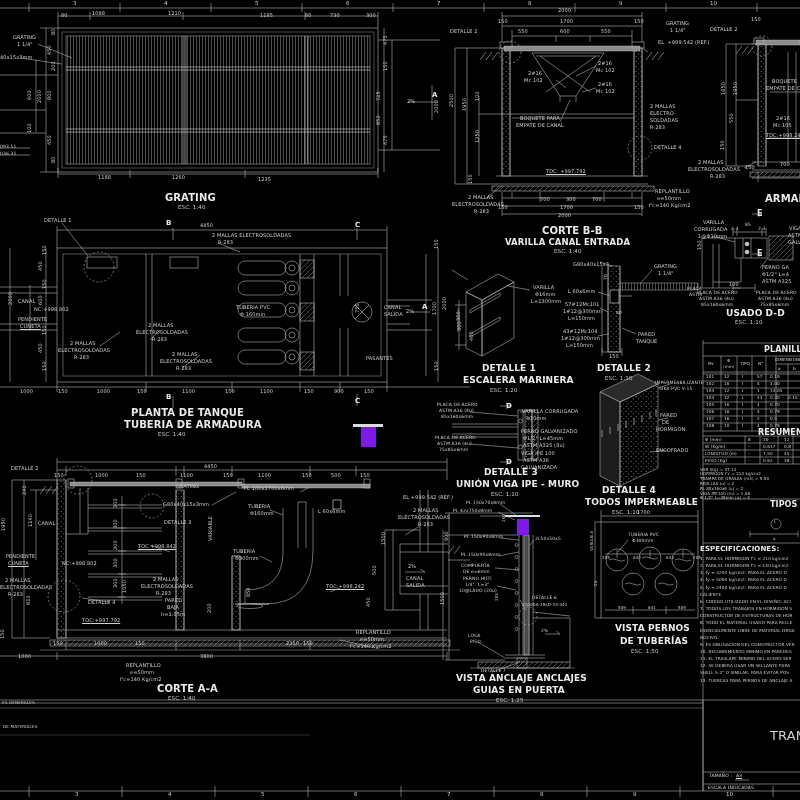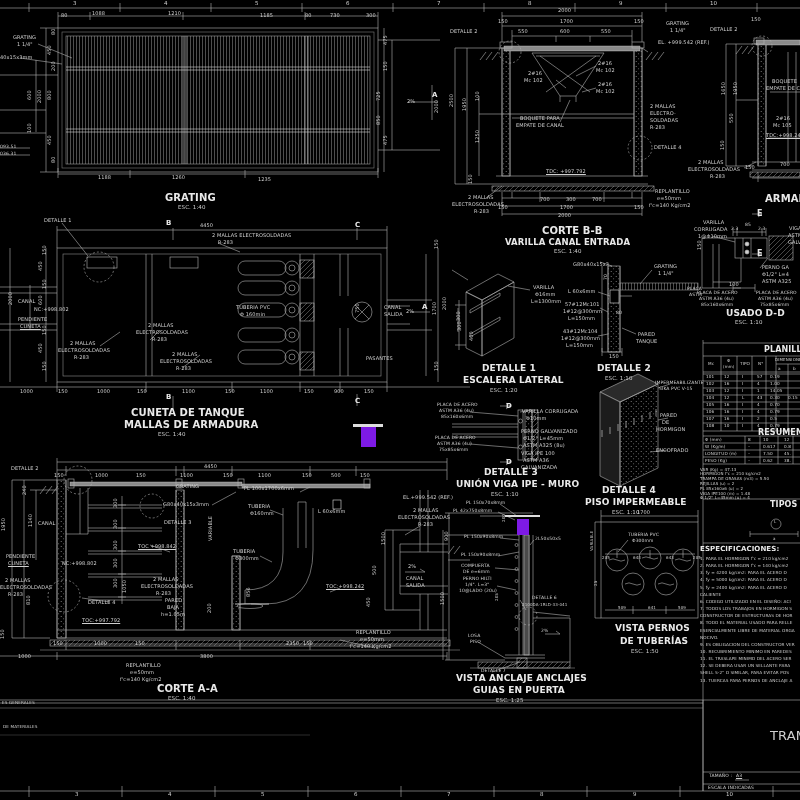--- a/index.html
+++ b/index.html
@@ -469,30 +469,30 @@
     <span class="ann" style="font-size: 5px; left: 20px; top: 389px;">1000</span>
     <span class="ann" style="font-size: 5px; left: 58px; top: 389px;">150</span>
     <span class="ann" style="font-size: 5px; left: 97px; top: 389px;">1000</span>
     <span class="ann" style="font-size: 5px; left: 137px; top: 389px;">150</span>
     <span class="ann" style="font-size: 5px; left: 182px; top: 389px;">1100</span>
     <span class="ann" style="font-size: 5px; left: 225px; top: 389px;">150</span>
     <span class="ann" style="font-size: 5px; left: 260px; top: 389px;">1100</span>
     <span class="ann" style="font-size: 5px; left: 304px; top: 389px;">150</span>
     <span class="ann" style="font-size: 5px; left: 334px; top: 389px;">900</span>
     <span class="ann" style="font-size: 5px; left: 364px; top: 389px;">150</span>
-    <span class="ann b" style="font-size: 10px; left: 131px; top: 408px;">CUNETA DE TANQUE</span>
-    <span class="ann b" style="font-size: 10px; left: 124px; top: 420px;">MALLAS DE ARMADURA</span>
+    <span class="ann b" style="font-size: 10px; left: 131px; top: 408px;">PLANTA DE TANQUE</span>
+    <span class="ann b" style="font-size: 10px; left: 124px; top: 420px;">TUBERIA DE ARMADURA</span>
     <span class="ann" style="font-size: 5.5px; left: 158px; top: 432px;">ESC. 1:40</span>
     <span class="ann" style="font-size: 5px; left: 533px; top: 285px;">VARILLA</span>
     <span class="ann" style="font-size: 5px; left: 535px; top: 292px;">Φ16mm</span>
     <span class="ann" style="font-size: 5px; left: 531px; top: 299px;">L=1300mm</span>
     <span class="ann r" style="font-size: 5px; left: 457px; top: 330.95px;">300</span>
     <span class="ann r" style="font-size: 5px; left: 469px; top: 340.95px;">400</span>
     <span class="ann b" style="font-size: 9px; left: 482px; top: 364px;">DETALLE 1</span>
-    <span class="ann b" style="font-size: 9px; left: 463px; top: 376px;">ESCALERA LATERAL</span>
+    <span class="ann b" style="font-size: 9px; left: 463px; top: 376px;">ESCALERA MARINERA</span>
     <span class="ann" style="font-size: 5.5px; left: 490px; top: 388px;">ESC. 1:20</span>
     <span class="ann" style="font-size: 5px; left: 573px; top: 262px;">G80x40x15x3</span>
     <span class="ann" style="font-size: 5px; left: 654px; top: 264px;">GRATING</span>
     <span class="ann" style="font-size: 5px; left: 658px; top: 271px;">1 1/4"</span>
     <span class="ann" style="font-size: 5px; left: 568px; top: 289px;">L 60x6mm</span>
     <span class="ann" style="font-size: 5px; left: 565px; top: 302px;">57#12Mc101</span>
     <span class="ann" style="font-size: 5px; left: 563px; top: 309px;">1#12@300mm</span>
     <span class="ann" style="font-size: 5px; left: 568px; top: 316px;">L=150mm</span>
     <span class="ann" style="font-size: 5px; left: 563px; top: 329px;">43#12Mc104</span>
     <span class="ann" style="font-size: 5px; left: 561px; top: 336px;">1#12@300mm</span>
@@ -525,21 +525,21 @@
     <span class="ann b" style="font-size: 9px; left: 484px; top: 468px;">DETALLE 3</span>
     <span class="ann b" style="font-size: 9px; left: 456px; top: 480px;">UNIÓN VIGA IPE - MURO</span>
     <span class="ann" style="font-size: 5.5px; left: 491px; top: 492px;">ESC. 1:10</span>
     <span class="ann" style="font-size: 4.5px; left: 655px; top: 381px;">IMPERMEABILIZANTE</span>
     <span class="ann" style="font-size: 4.5px; left: 659px; top: 387px;">SIKA PVC V-15</span>
     <span class="ann" style="font-size: 5px; left: 660px; top: 413px;">PARED</span>
     <span class="ann" style="font-size: 5px; left: 662px; top: 420px;">DE</span>
     <span class="ann" style="font-size: 5px; left: 656px; top: 427px;">HORMIGON</span>
     <span class="ann" style="font-size: 5px; left: 656px; top: 448px;">ENCOFRADO</span>
     <span class="ann b" style="font-size: 9px; left: 602px; top: 486px;">DETALLE 4</span>
-    <span class="ann b" style="font-size: 9px; left: 585px; top: 498px;">PISO IMPERMEABLE</span>
+    <span class="ann b" style="font-size: 9px; left: 585px; top: 498px;">TODOS IMPERMEABLE</span>
     <span class="ann" style="font-size: 5.5px; left: 612px; top: 510px;">ESC. 1:10</span>
     <span class="ann" style="font-size: 5px; left: 11px; top: 466px;">DETALLE 2</span>
     <span class="ann" style="font-size: 5px; left: 204px; top: 464px;">4450</span>
     <span class="ann" style="font-size: 5px; left: 54px; top: 473px;">150</span>
     <span class="ann" style="font-size: 5px; left: 95px; top: 473px;">1000</span>
     <span class="ann" style="font-size: 5px; left: 136px; top: 473px;">150</span>
     <span class="ann" style="font-size: 5px; left: 180px; top: 473px;">1100</span>
     <span class="ann" style="font-size: 5px; left: 223px; top: 473px;">150</span>
     <span class="ann" style="font-size: 5px; left: 258px; top: 473px;">1100</span>
     <span class="ann" style="font-size: 5px; left: 302px; top: 473px;">150</span>

